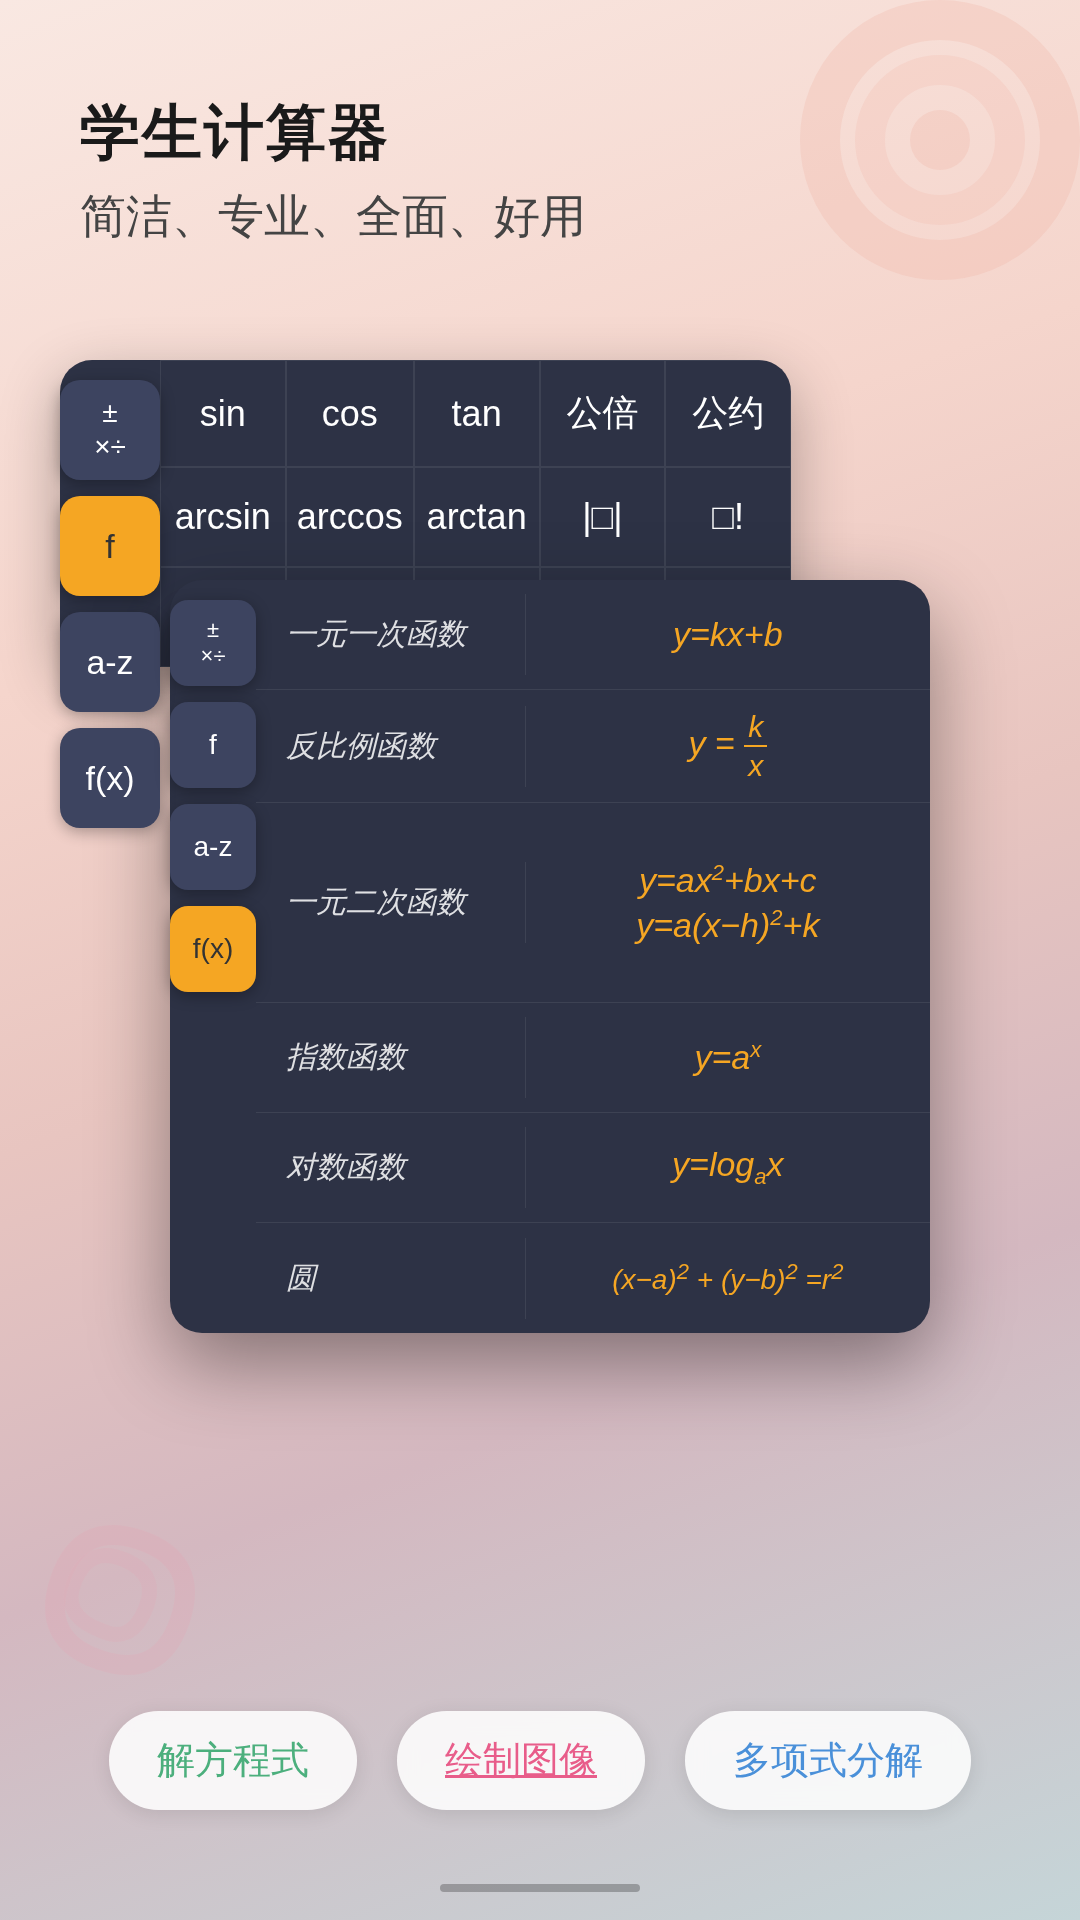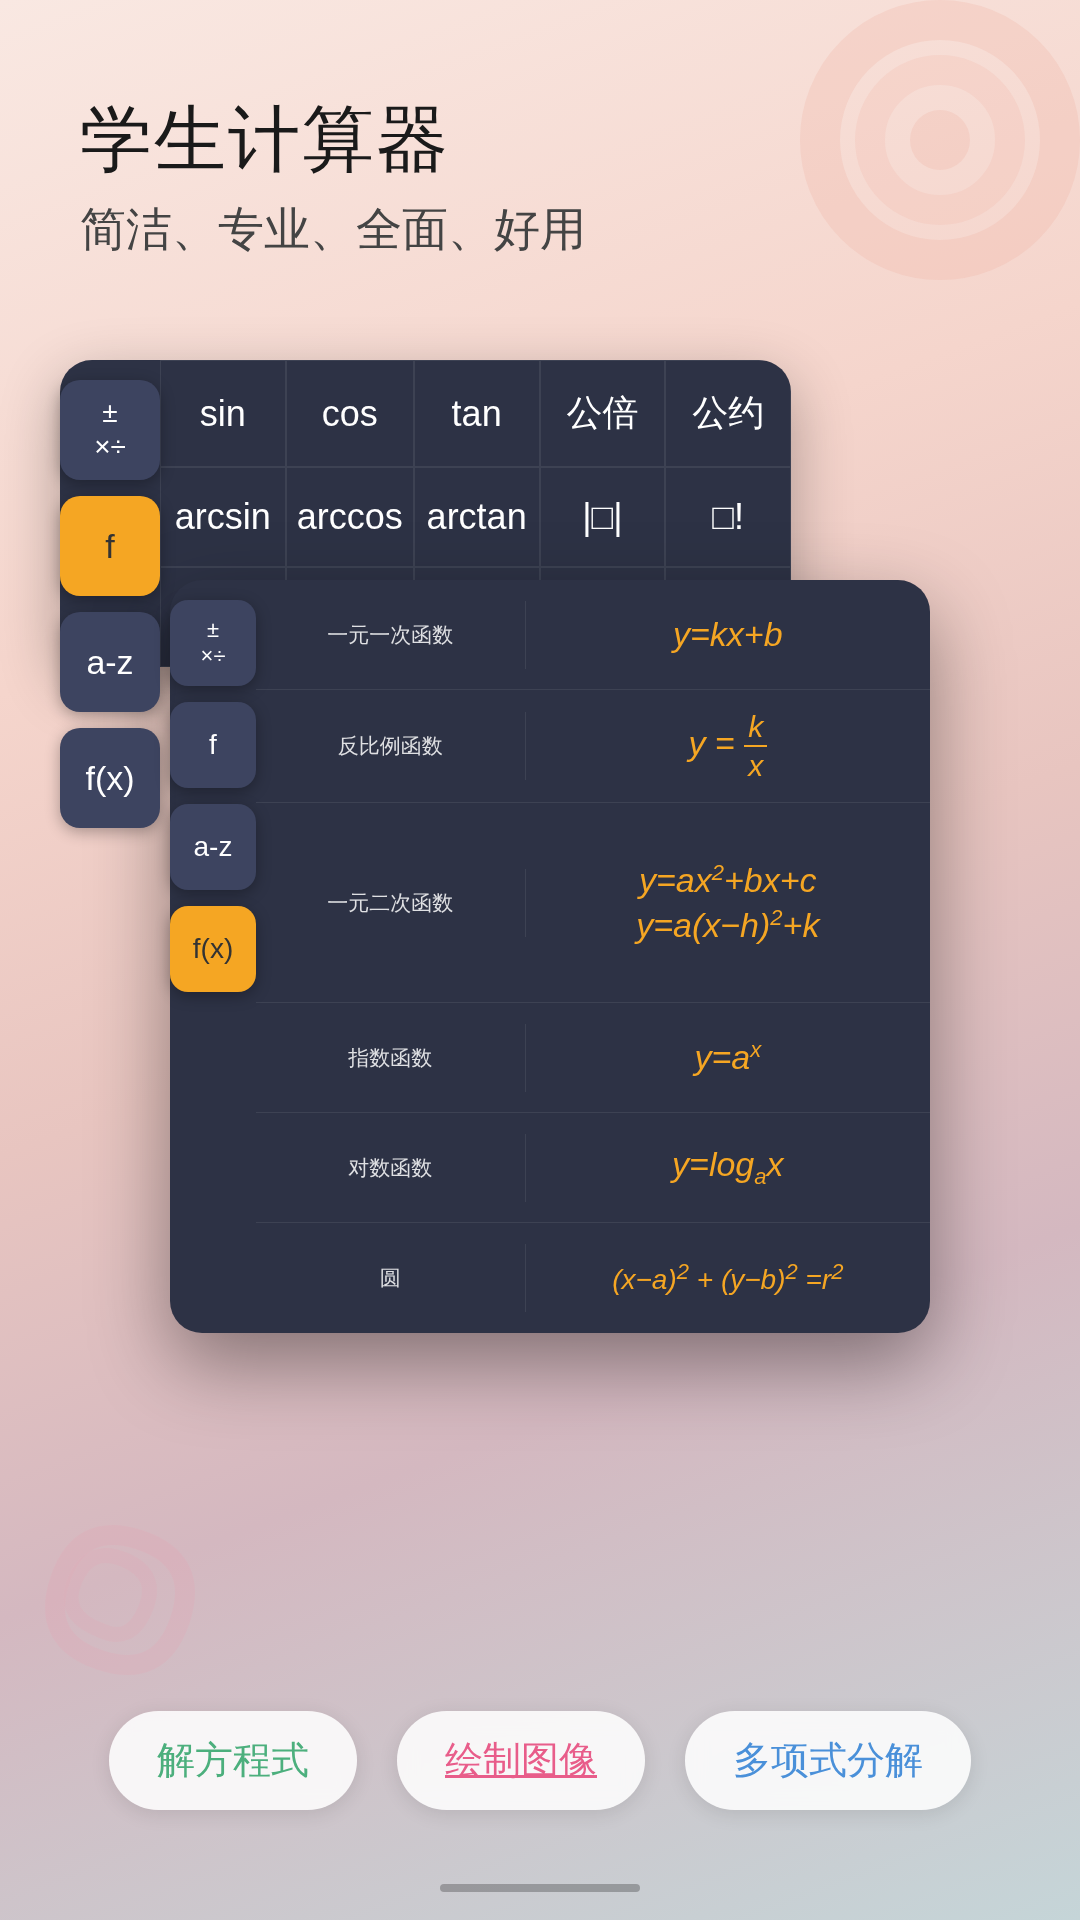--- a/index.html
+++ b/index.html
@@ -14,22 +14,22 @@
     }
 
     
     .header {
       position: absolute;
       top: 100px;
       left: 80px;
     }
 
     .app-title {
-      font-size: 72px;
-      font-weight: 400;
+      font-size: 60px;
+      font-weight: 700;
       color: #1a1a1a;
       line-height: 1.1;
       letter-spacing: 2px;
     }
 
     .app-subtitle {
       font-size: 46px;
       color: #444;
       margin-top: 20px;
       font-weight: 400;
@@ -148,24 +148,24 @@
       min-height: 110px;
       align-items: center;
     }
 
     .func-row:last-child {
       border-bottom: none;
     }
 
     .func-name {
       color: rgba(255,255,255,0.85);
-      font-size: 21px;
+      font-size: 30px;
       padding: 20px 30px;
-      text-align: center;
       border-right: 1px solid rgba(255,255,255,0.08);
+      font-style: italic;
     }
 
     .func-formula {
       color: #f5a623;
       font-size: 34px;
       padding: 20px 30px;
       text-align: center;
       font-style: italic;
     }
 

